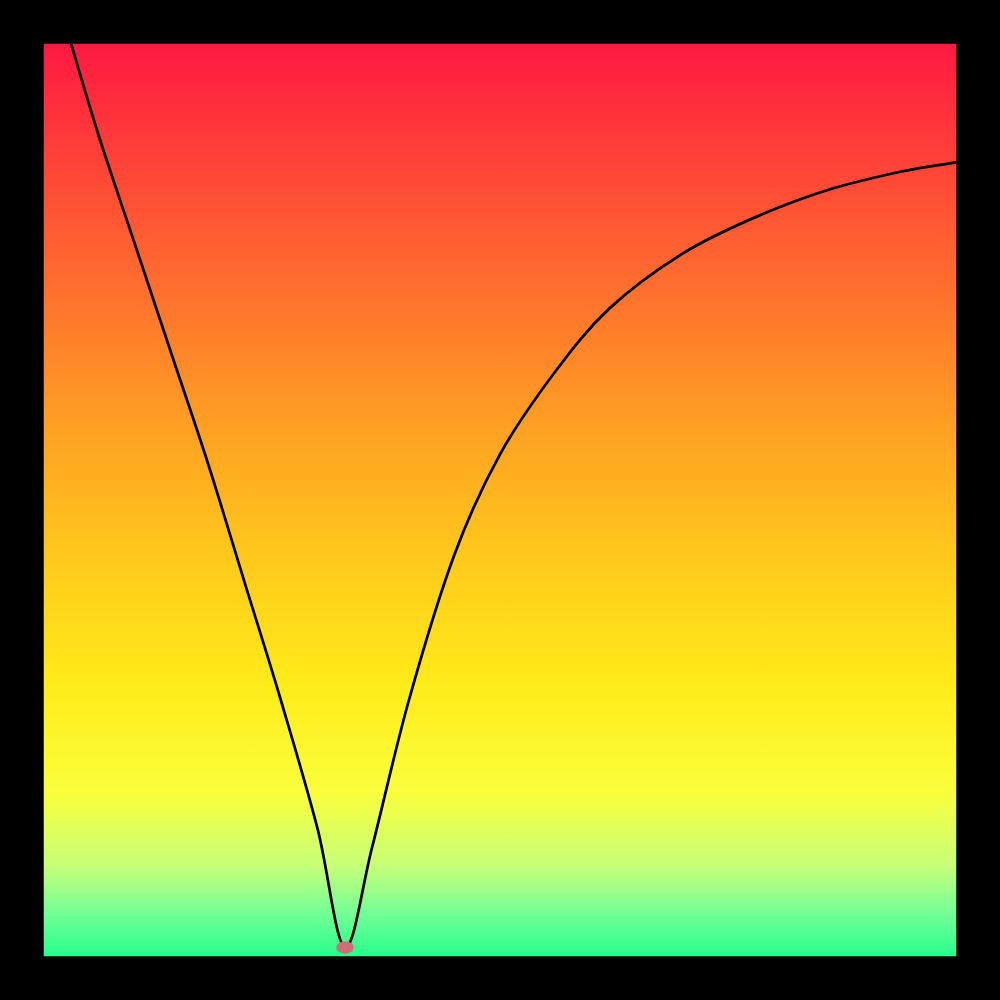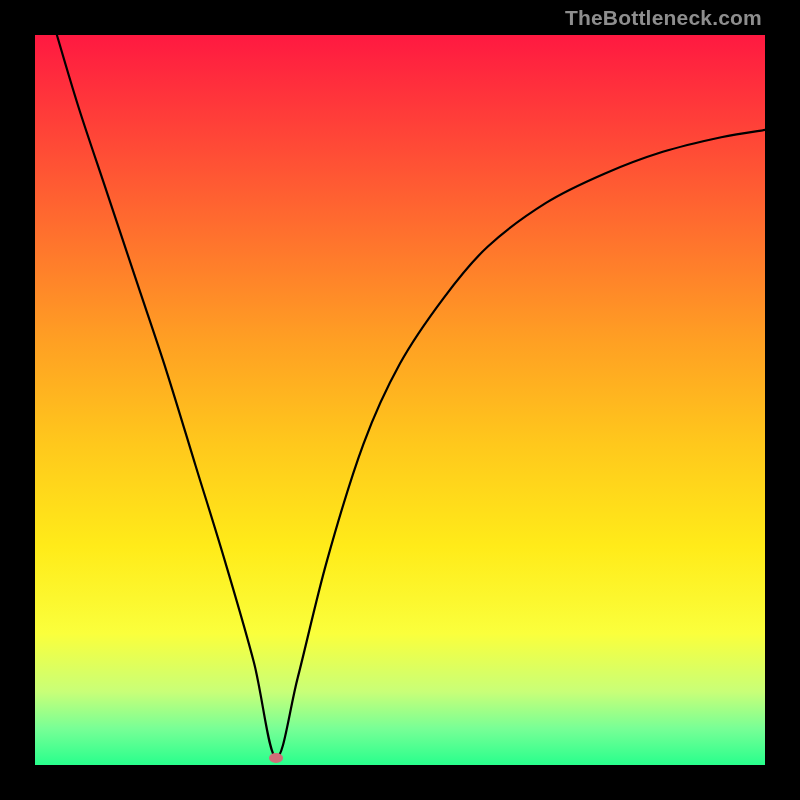--- a/index.html
+++ b/index.html
@@ -64,15 +64,14 @@
 
 <div class="frame">
 
   <div class="plot-area">
     <svg class="curve" viewBox="0 0 730 730" preserveAspectRatio="none">
       <path fill="none" stroke="#000" stroke-width="2.2" stroke-linecap="round" d="M 21.9 0.0 C 25.5 12.2, 35.3 46.2, 43.8 73.0 C 52.3 99.8, 63.3 131.4, 73.0 160.6 C 82.7 189.8, 92.5 219.0, 102.2 248.2 C 111.9 277.4, 121.7 305.4, 131.4 335.8 C 141.1 366.2, 150.9 399.1, 160.6 430.7 C 170.3 462.3, 180.1 492.8, 189.8 525.6 C 199.5 558.5, 210.5 594.9, 219.0 627.8 C 227.5 660.6, 233.6 720.3, 240.9 722.7 C 248.2 725.1, 254.3 675.3, 262.8 642.4 C 271.3 609.5, 281.1 564.5, 292.0 525.6 C 302.9 486.7, 316.3 441.7, 328.5 408.8 C 340.7 375.9, 351.6 352.8, 365.0 328.5 C 378.4 304.2, 394.2 282.3, 408.8 262.8 C 423.4 243.3, 435.6 227.5, 452.6 211.7 C 469.6 195.9, 491.5 180.1, 511.0 167.9 C 530.5 155.7, 549.9 147.2, 569.4 138.7 C 588.9 130.2, 608.3 122.9, 627.8 116.8 C 647.3 110.7, 669.2 105.9, 686.2 102.2 C 703.2 98.6, 722.7 96.1, 730.0 94.9"></path>
     </svg>
     <div class="minpoint" style="left:240.9px; top:722.7px;"></div>
   </div>
 
-  <div class="watermark">TheBottleneck.com</div>
 
 </div>
 
 </body></html>

